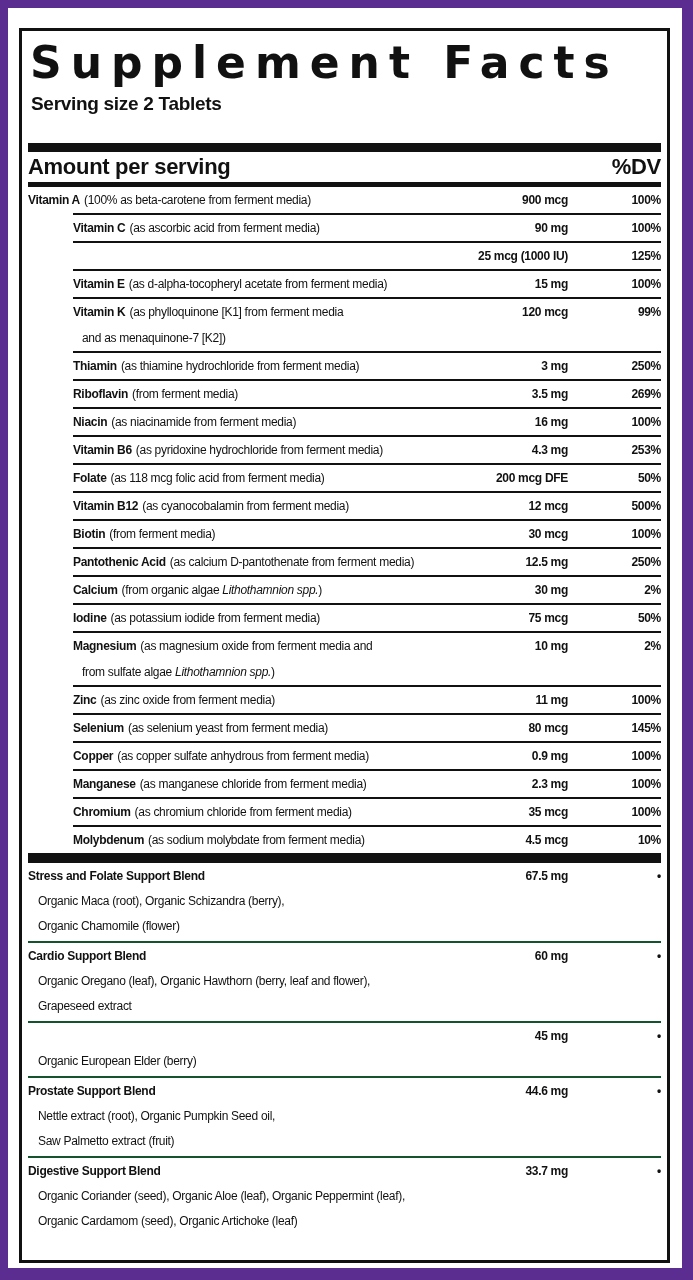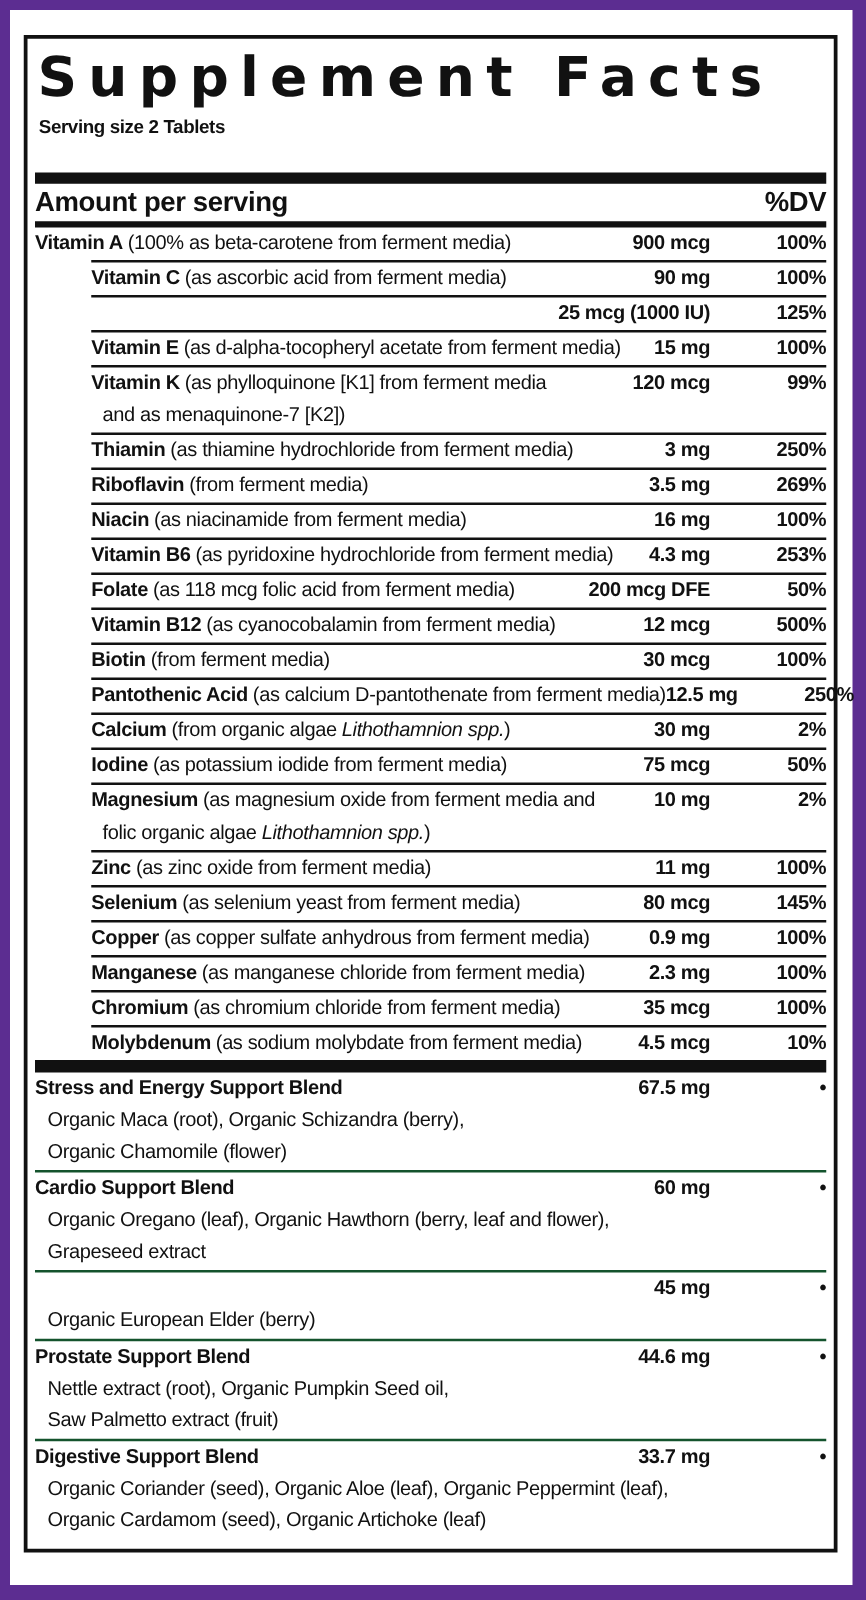--- a/index.html
+++ b/index.html
@@ -12,50 +12,50 @@
   }
   .paper{
     position:absolute;left:8px;top:8px;width:674px;height:1260px;
     background:#ffffff;
   }
   .facts-box{
     position:absolute;left:11px;top:20px;width:651px;
     box-sizing:border-box;
     border:3px solid #111;
     background:#fff;
-    padding:0 6px 8px 6px;
+    padding:0 6px 24px 6px;
   }
   .title{
     font-family:"DejaVu Sans", sans-serif;
     font-weight:bold;
     font-size:44px;
     letter-spacing:9px;
     line-height:1.1;
     margin:8px 0 0 2px;
     white-space:nowrap;
   }
   .serving{
     font-weight:bold;
-    font-size:15px;
+    font-size:19px;
     margin:6px 0 0 3px;
     letter-spacing:-0.3px;
   }
   .bar{background:#111;width:100%;}
   .bar-thick{height:9px;margin-top:28px;}
   .bar-med{height:5px;}
   .bar-thick2{height:10px;}
   .header-row{
     display:flex;justify-content:space-between;
     font-weight:bold;font-size:22px;line-height:30px;
     letter-spacing:-0.3px;
   }
   .rows > div + div{border-top:2px solid #111;margin-left:45px;}
   .blends > div + div{border-top:2px solid #14532d;}
   .nutrient, .blend{
-    font-size:16px;
+    font-size:12px;
     letter-spacing:-0.3px;
     line-height:26px;
   }
   .line1{display:flex;align-items:baseline;}
   .n-text{white-space:nowrap;}
   .n-text b{margin-right:4px;}
   .amt{margin-left:auto;white-space:nowrap;text-align:right;font-weight:bold;}
   .dv{width:93px;flex-shrink:0;text-align:right;white-space:nowrap;font-weight:bold;}
   .line2{padding-left:9px;white-space:nowrap;}
   .blend .line1 b{white-space:nowrap;}
@@ -201,21 +201,21 @@
             <div class="dv">50%</div>
           </div>
 
         </div>
         <div class="nutrient">
           <div class="line1">
             <div class="n-text"><b>Magnesium</b><span>(as magnesium oxide from ferment media and</span></div>
             <div class="amt">10 mg</div>
             <div class="dv">2%</div>
           </div>
-          <div class="line2"><span>folic organic algae </span><i>Lithothamnion spp.</i><span>)</span></div>
+          <div class="line2"><span>from sulfate algae </span><i>Lithothamnion spp.</i><span>)</span></div>
         </div>
         <div class="nutrient">
           <div class="line1">
             <div class="n-text"><b>Zinc</b><span>(as zinc oxide from ferment media)</span></div>
             <div class="amt">11 mg</div>
             <div class="dv">100%</div>
           </div>
 
         </div>
         <div class="nutrient">
@@ -259,21 +259,21 @@
 
         </div>
       </div>
 
     <div class="bar bar-thick2"></div>
 
     <div class="blends">
 
     <div class="blend">
           <div class="line1">
-            <b>Stress and Energy Support Blend</b>
+            <b>Stress and Folate Support Blend</b>
             <div class="amt">67.5 mg</div>
             <div class="dv">•</div>
           </div>
           <div class="b-ing">Organic Maca (root), Organic Schizandra (berry),</div>
           <div class="b-ing">Organic Chamomile (flower)</div>
         </div>
         <div class="blend">
           <div class="line1">
             <b>Cardio Support Blend</b>
             <div class="amt">60 mg</div>

